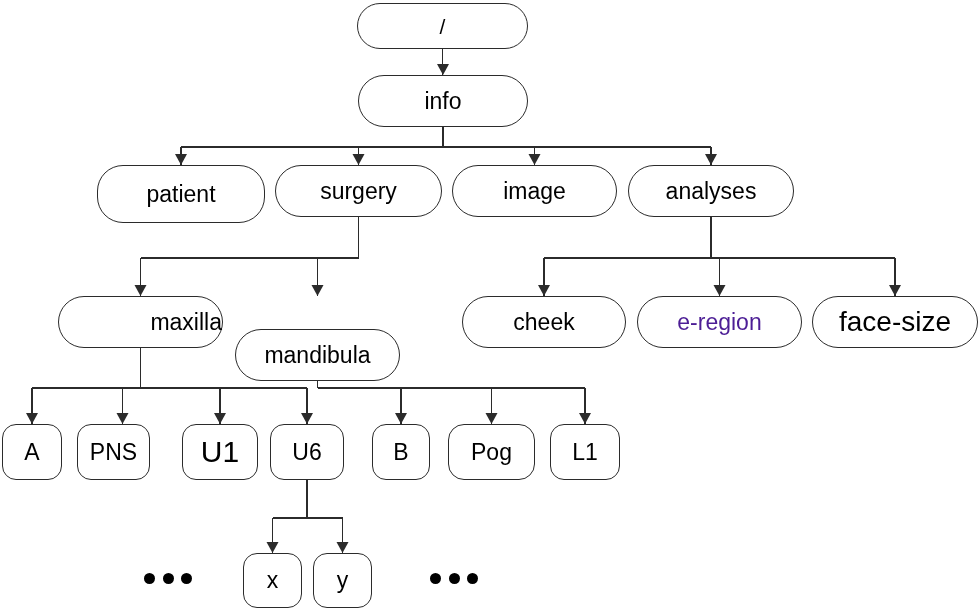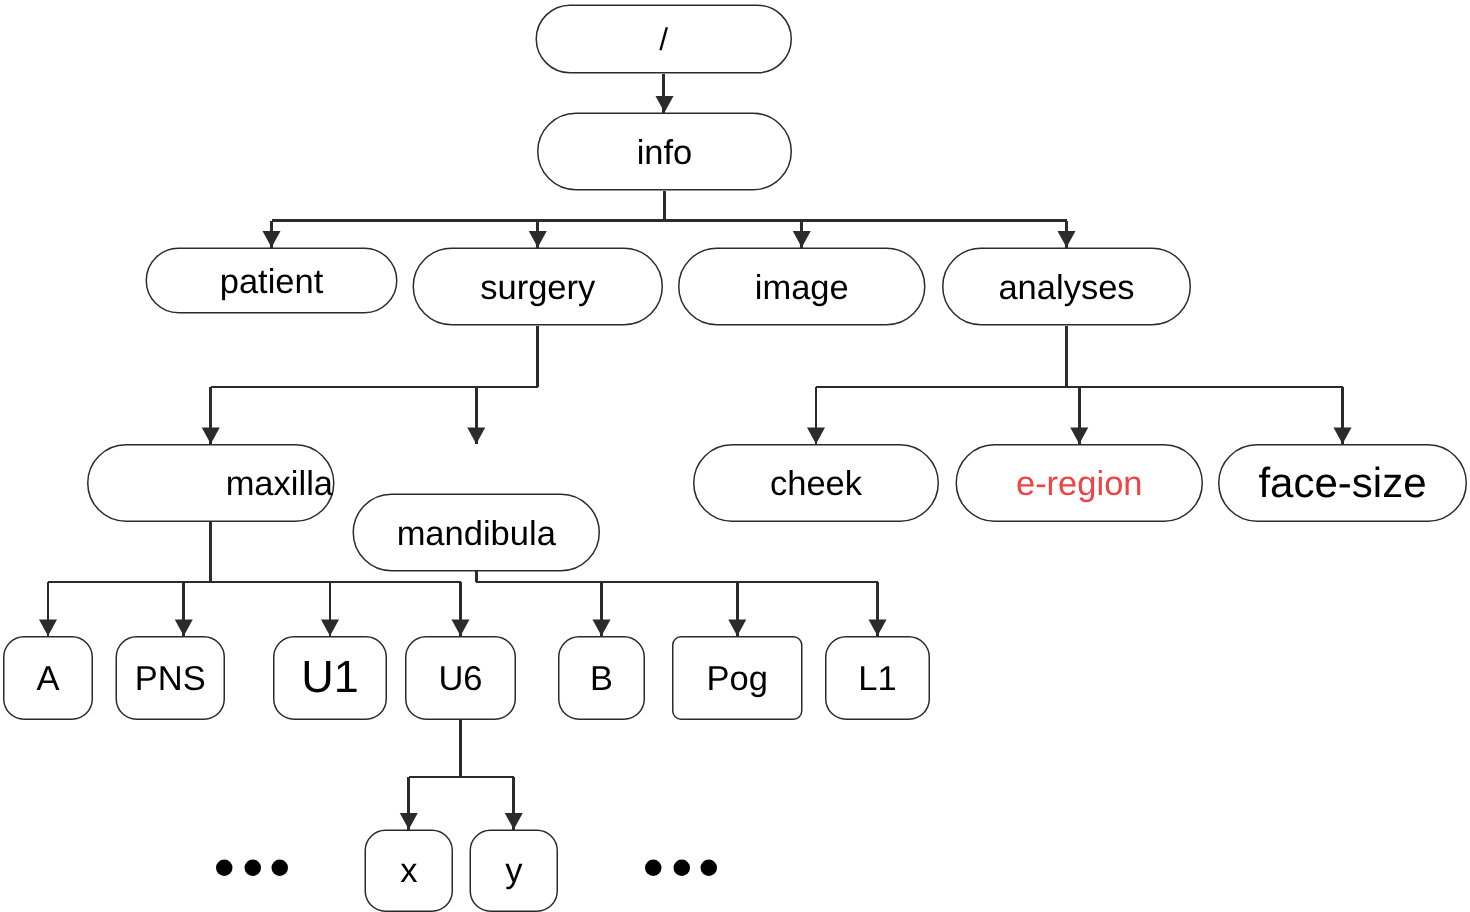--- a/index.html
+++ b/index.html
@@ -110,63 +110,63 @@
       <polygon points="266.5,542 278.5,542 272.5,553" fill="#2b2b2b"></polygon>
       <line x1="342.5" y1="518" x2="342.5" y2="553" stroke="#2b2b2b" stroke-width="1.7" shape-rendering="crispEdges"></line>
       <polygon points="336.5,542 348.5,542 342.5,553" fill="#2b2b2b"></polygon>
     </svg>
 <div class="node" style="left: 357px; top: 3px; width: 171px; height: 46px; border-radius: 23px; font-size: 21px; border-color: rgb(43, 43, 43); background: rgb(255, 255, 255); color: rgb(0, 0, 0);">
       <span class="node-label">/</span>
     </div>
     <div class="node" style="left: 358px; top: 75px; width: 170px; height: 52px; border-radius: 26px; font-size: 23px; border-color: rgb(43, 43, 43); background: rgb(255, 255, 255); color: rgb(0, 0, 0);">
       <span class="node-label">info</span>
     </div>
-    <div class="node" style="left: 97px; top: 165px; width: 168px; height: 44px; border-radius: 26px; font-size: 23px; border-color: rgb(43, 43, 43); background: rgb(255, 255, 255); color: rgb(0, 0, 0);">
+    <div class="node" style="left: 97px; top: 165px; width: 168px; height: 58px; border-radius: 26px; font-size: 23px; border-color: rgb(43, 43, 43); background: rgb(255, 255, 255); color: rgb(0, 0, 0);">
       <span class="node-label">patient</span>
     </div>
     <div class="node" style="left: 275px; top: 165px; width: 167px; height: 52px; border-radius: 26px; font-size: 23px; border-color: rgb(43, 43, 43); background: rgb(255, 255, 255); color: rgb(0, 0, 0);">
       <span class="node-label">surgery</span>
     </div>
     <div class="node" style="left: 452px; top: 165px; width: 165px; height: 52px; border-radius: 26px; font-size: 23px; border-color: rgb(43, 43, 43); background: rgb(255, 255, 255); color: rgb(0, 0, 0);">
       <span class="node-label">image</span>
     </div>
     <div class="node" style="left: 628px; top: 165px; width: 166px; height: 52px; border-radius: 26px; font-size: 23px; border-color: rgb(43, 43, 43); background: rgb(255, 255, 255); color: rgb(0, 0, 0);">
       <span class="node-label">analyses</span>
     </div>
     <div class="node" style="left: 58px; top: 296px; width: 165px; height: 52px; border-radius: 26px; font-size: 23px; border-color: rgb(43, 43, 43); background: rgb(255, 255, 255); color: rgb(0, 0, 0); justify-content: flex-end;">
       <span class="node-label">maxilla</span>
     </div>
     <div class="node" style="left: 235px; top: 296px; width: 165px; height: 52px; border-radius: 26px; font-size: 23px; border-color: rgb(43, 43, 43); background: rgb(255, 255, 255); color: rgb(0, 0, 0); margin-top: 33px;">
       <span class="node-label">mandibula</span>
     </div>
     <div class="node" style="left: 462px; top: 296px; width: 164px; height: 52px; border-radius: 26px; font-size: 23px; border-color: rgb(43, 43, 43); background: rgb(255, 255, 255); color: rgb(0, 0, 0);">
       <span class="node-label">cheek</span>
     </div>
-    <div class="node" style="left: 637px; top: 296px; width: 165px; height: 52px; border-radius: 26px; font-size: 23px; border-color: rgb(43, 43, 43); background: rgb(255, 255, 255); color: #ef4444;">
+    <div class="node" style="left: 637px; top: 296px; width: 165px; height: 52px; border-radius: 26px; font-size: 23px; border-color: rgb(43, 43, 43); background: rgb(255, 255, 255); color: #4c1d95;">
       <span class="node-label">e-region</span>
     </div>
     <div class="node" style="left: 812px; top: 296px; width: 166px; height: 52px; border-radius: 26px; font-size: 28px; border-color: rgb(43, 43, 43); background: rgb(255, 255, 255); color: rgb(0, 0, 0);">
       <span class="node-label">face-size</span>
     </div>
     <div class="node" style="left: 2px; top: 424px; width: 60px; height: 56px; border-radius: 14px; font-size: 23px; border-color: rgb(43, 43, 43); background: rgb(255, 255, 255); color: rgb(0, 0, 0);">
       <span class="node-label">A</span>
     </div>
     <div class="node" style="left: 77px; top: 424px; width: 73px; height: 56px; border-radius: 14px; font-size: 23px; border-color: rgb(43, 43, 43); background: rgb(255, 255, 255); color: rgb(0, 0, 0);">
       <span class="node-label">PNS</span>
     </div>
     <div class="node" style="left: 182px; top: 424px; width: 76px; height: 56px; border-radius: 14px; font-size: 30px; border-color: rgb(43, 43, 43); background: rgb(255, 255, 255); color: rgb(0, 0, 0);">
       <span class="node-label">U1</span>
     </div>
     <div class="node" style="left: 270px; top: 424px; width: 74px; height: 56px; border-radius: 14px; font-size: 23px; border-color: rgb(43, 43, 43); background: rgb(255, 255, 255); color: rgb(0, 0, 0);">
       <span class="node-label">U6</span>
     </div>
     <div class="node" style="left: 372px; top: 424px; width: 58px; height: 56px; border-radius: 14px; font-size: 23px; border-color: rgb(43, 43, 43); background: rgb(255, 255, 255); color: rgb(0, 0, 0);">
       <span class="node-label">B</span>
     </div>
-    <div class="node" style="left: 448px; top: 424px; width: 87px; height: 56px; border-radius: 6px; font-size: 23px; border-color: rgb(43, 43, 43); background: rgb(255, 255, 255); color: rgb(0, 0, 0);">
+    <div class="node" style="left: 448px; top: 424px; width: 87px; height: 56px; border-radius: 16px; font-size: 23px; border-color: rgb(43, 43, 43); background: rgb(255, 255, 255); color: rgb(0, 0, 0);">
       <span class="node-label">Pog</span>
     </div>
     <div class="node" style="left: 550px; top: 424px; width: 70px; height: 56px; border-radius: 14px; font-size: 23px; border-color: rgb(43, 43, 43); background: rgb(255, 255, 255); color: rgb(0, 0, 0);">
       <span class="node-label">L1</span>
     </div>
     <div class="node" style="left: 243px; top: 553px; width: 59px; height: 55px; border-radius: 14px; font-size: 23px; border-color: rgb(43, 43, 43); background: rgb(255, 255, 255); color: rgb(0, 0, 0);">
       <span class="node-label">x</span>
     </div>
     <div class="node" style="left: 313px; top: 553px; width: 59px; height: 55px; border-radius: 14px; font-size: 23px; border-color: rgb(43, 43, 43); background: rgb(255, 255, 255); color: rgb(0, 0, 0);">
       <span class="node-label">y</span>

